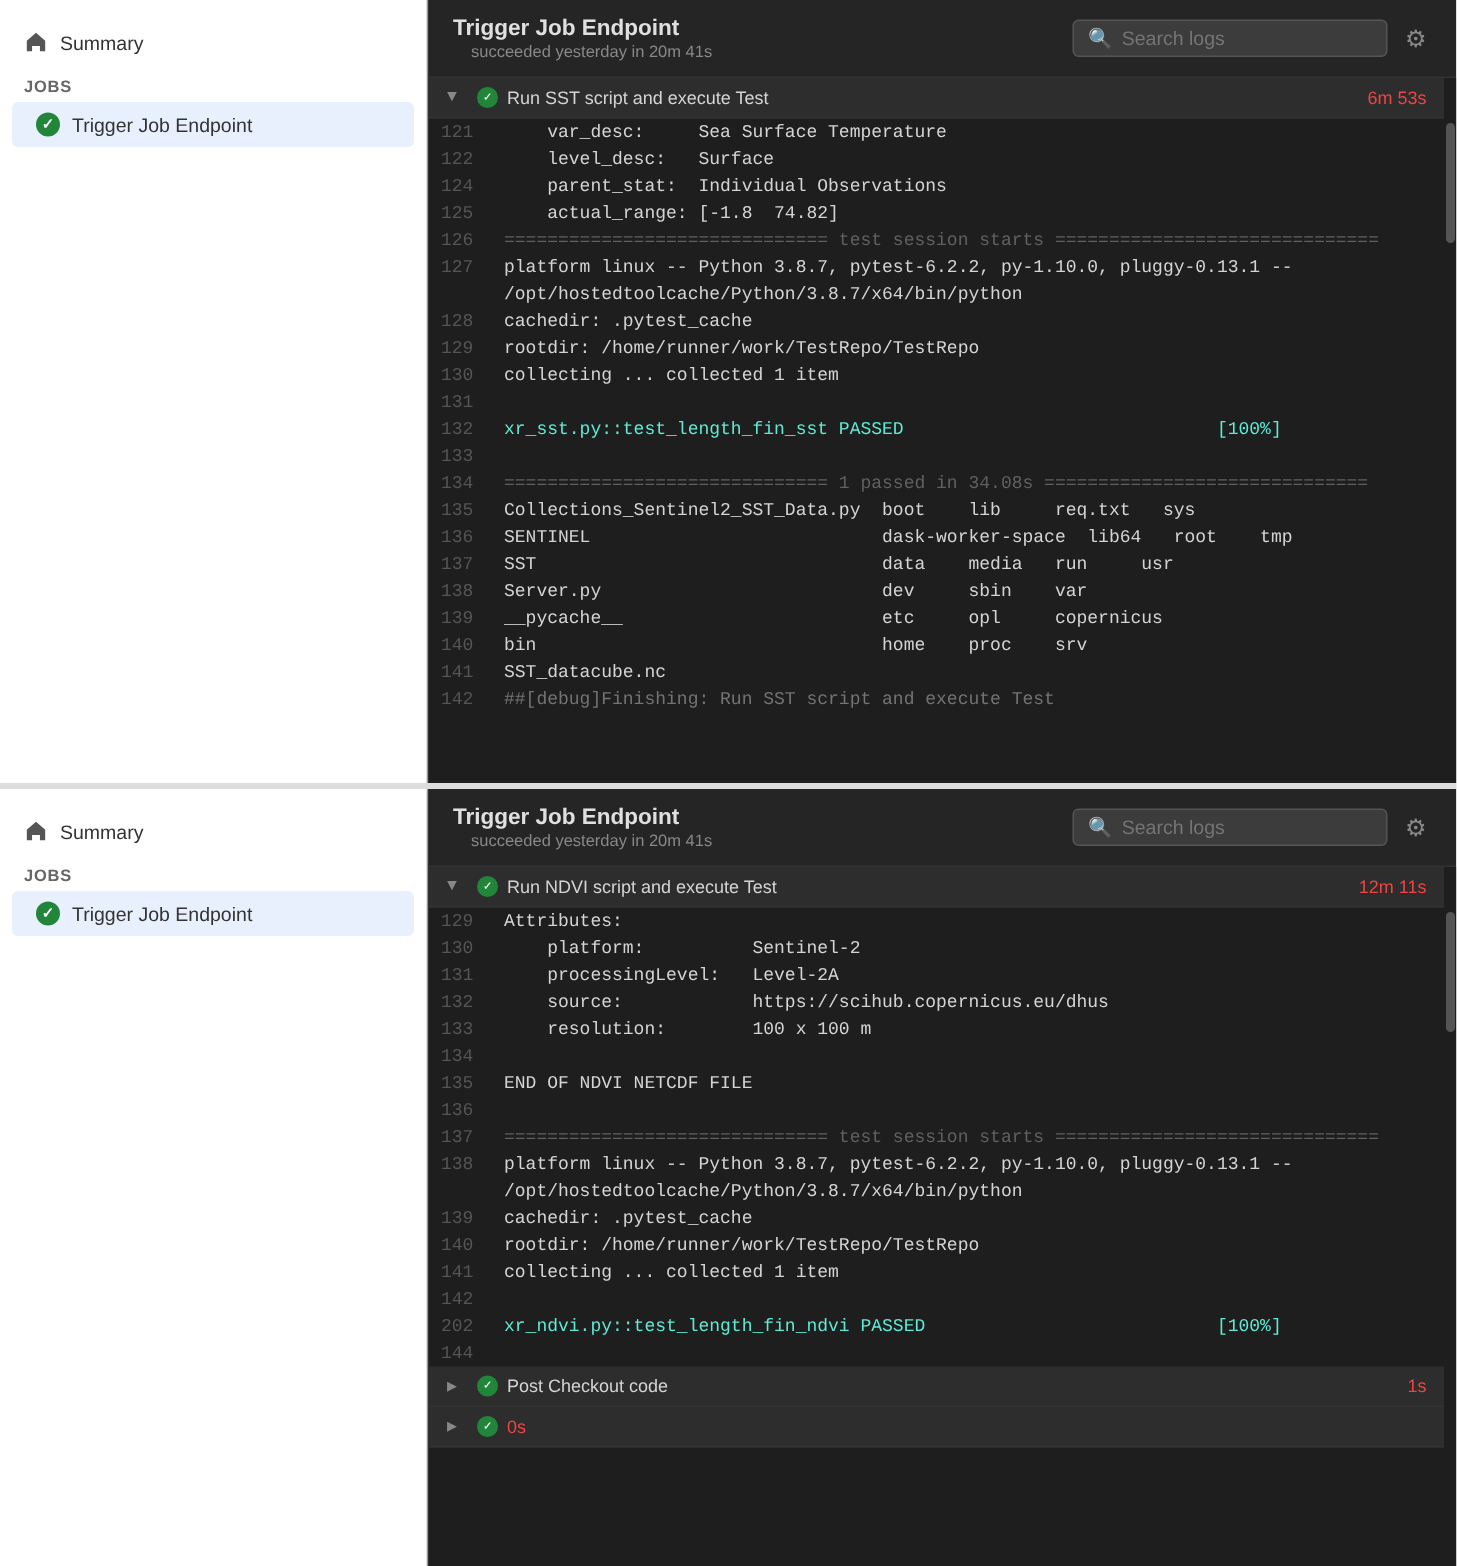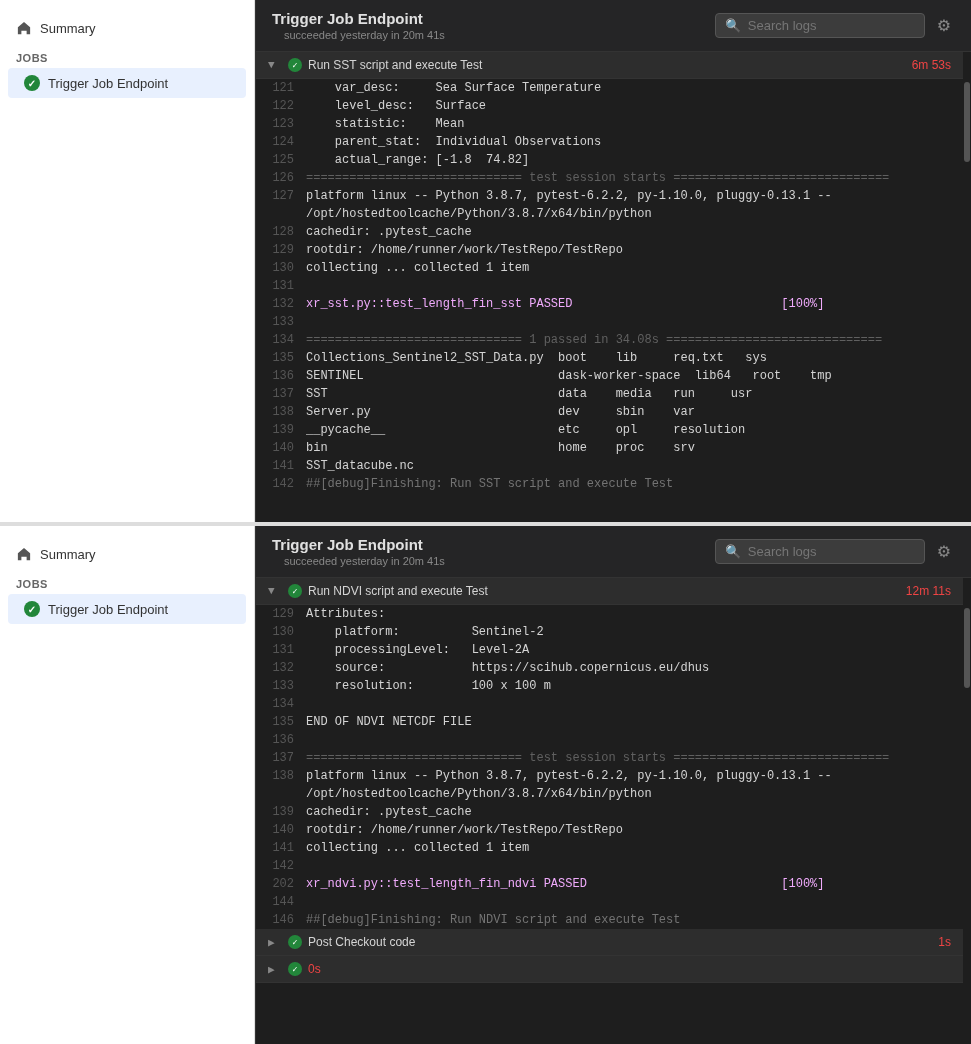--- a/index.html
+++ b/index.html
@@ -29,21 +29,21 @@
     
     .panel-bottom {
       display: flex;
       width: 100%;
       min-height: 522px;
       overflow: hidden;
     }
 
     
     .sidebar {
-      width: 255px;
+      width: 285px;
       background: #fff;
       border-right: 1px solid #e0e0e0;
       padding: 12px 0;
       flex-shrink: 0;
     }
 
     .sidebar-summary {
       display: flex;
       align-items: center;
       gap: 8px;
@@ -250,33 +250,32 @@
 
     .log-line {
       display: flex;
       min-height: 18px;
       line-height: 18px;
     }
 
     .line-num {
       color: #555;
       min-width: 50px;
-      text-align: right;
       padding-right: 12px;
       padding-left: 8px;
       user-select: none;
       flex-shrink: 0;
     }
 
     .line-content {
       color: #d4d4d4;
       white-space: pre;
       flex: 1;
     }
-    .line-content.passed { color: #f0abfc; }
+    .line-content.passed { color: #5eead4; }
     .line-content.debug { color: #737373; }
     .line-content.separator { color: #606060; }
 
     .scrollbar-area {
       width: 8px;
       background: #1e1e1e;
       flex-shrink: 0;
       position: relative;
     }
 
@@ -354,24 +353,20 @@
             <div class="log-lines" id="top-log-lines">
                 <div class="log-line">
                   <span class="line-num">121</span>
                   <span class="line-content">    var_desc:     Sea Surface Temperature</span>
                 </div>
                 <div class="log-line">
                   <span class="line-num">122</span>
                   <span class="line-content">    level_desc:   Surface</span>
                 </div>
                 <div class="log-line">
-                  <span class="line-num">123</span>
-                  <span class="line-content">    statistic:    Mean</span>
-                </div>
-                <div class="log-line">
                   <span class="line-num">124</span>
                   <span class="line-content">    parent_stat:  Individual Observations</span>
                 </div>
                 <div class="log-line">
                   <span class="line-num">125</span>
                   <span class="line-content">    actual_range: [-1.8  74.82]</span>
                 </div>
                 <div class="log-line">
                   <span class="line-num">126</span>
                   <span class="line-content separator">============================== test session starts ==============================</span>
@@ -423,21 +418,21 @@
                 <div class="log-line">
                   <span class="line-num">137</span>
                   <span class="line-content">SST                                data    media   run     usr</span>
                 </div>
                 <div class="log-line">
                   <span class="line-num">138</span>
                   <span class="line-content">Server.py                          dev     sbin    var</span>
                 </div>
                 <div class="log-line">
                   <span class="line-num">139</span>
-                  <span class="line-content">__pycache__                        etc     opl     resolution</span>
+                  <span class="line-content">__pycache__                        etc     opl     copernicus</span>
                 </div>
                 <div class="log-line">
                   <span class="line-num">140</span>
                   <span class="line-content">bin                                home    proc    srv</span>
                 </div>
                 <div class="log-line">
                   <span class="line-num">141</span>
                   <span class="line-content">SST_datacube.nc</span>
                 </div>
                 <div class="log-line">
@@ -562,24 +557,20 @@
                   <span class="line-content"></span>
                 </div>
                 <div class="log-line">
                   <span class="line-num">202</span>
                   <span class="line-content passed">xr_ndvi.py::test_length_fin_ndvi PASSED                           [100%]</span>
                 </div>
                 <div class="log-line">
                   <span class="line-num">144</span>
                   <span class="line-content"></span>
                 </div>
-                <div class="log-line">
-                  <span class="line-num">146</span>
-                  <span class="line-content debug">##[debug]Finishing: Run NDVI script and execute Test</span>
-                </div>
               </div>
 
             <div class="step-row">
               <span class="chevron-icon">▶</span>
               <span class="step-check"></span>
               <span class="step-label">Post Checkout code</span>
               <span class="step-duration">1s</span>
             </div>
 
             <div class="step-row">

